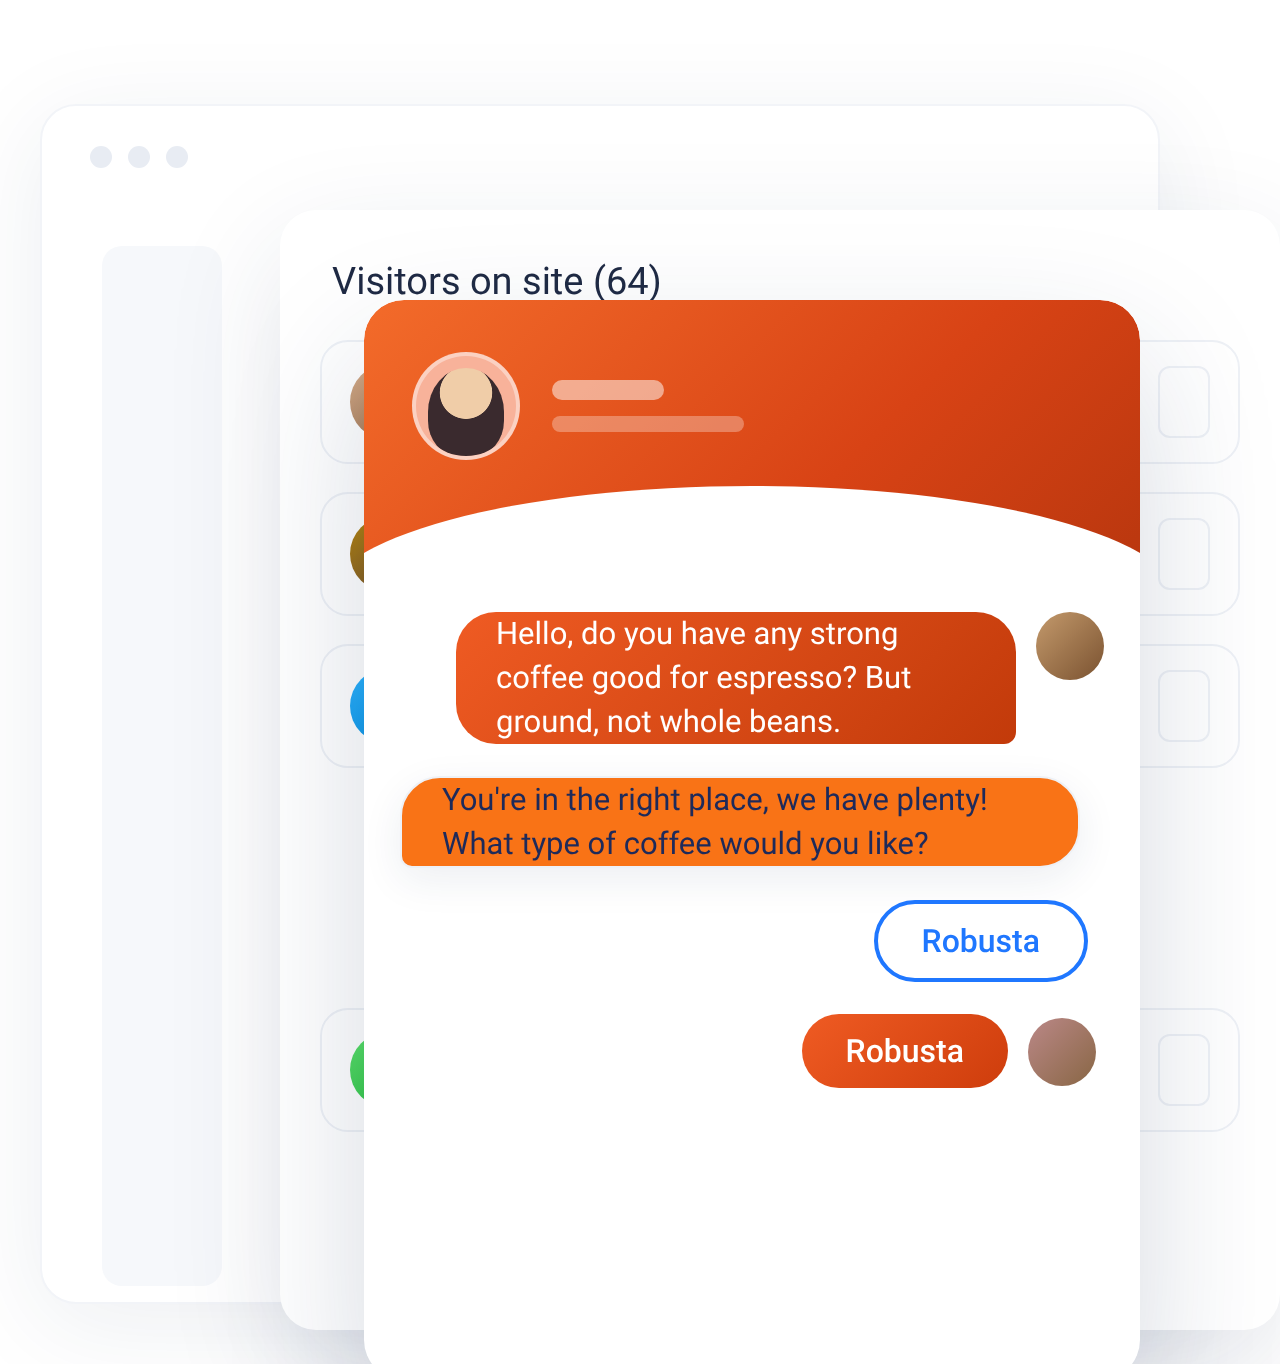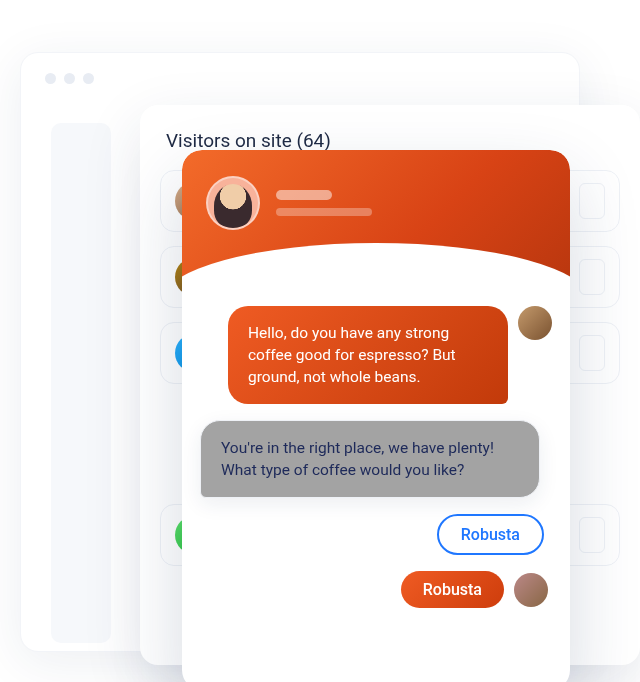--- a/index.html
+++ b/index.html
@@ -135,32 +135,32 @@
   .op-lines { display:flex; flex-direction:column; gap:8px; }
   .op-lines .l1 { width: 56px; height: 10px; background: rgba(255,255,255,0.5); border-radius:6px; }
   .op-lines .l2 { width: 96px; height: 8px; background: rgba(255,255,255,0.3); border-radius:6px; }
 
   .chat-body { padding: 6px 18px 0; position:relative; }
 
   .msg-row { display:flex; align-items:flex-start; gap:10px; margin-bottom:16px; }
   .msg-row.right { justify-content:flex-end; }
   .bubble {
     max-width: 280px;
-    padding: 16px 20px;
+    padding: 0 20px;
     border-radius: 20px;
     font-size: 15.5px;
     line-height: 1.42;
   }
   .bubble.orange {
     background: linear-gradient(135deg,#ef5b23,#c23a0a);
     color:#fff;
     border-bottom-right-radius: 6px;
   }
   .bubble.white {
-    background:#a3a3a3;
+    background:#f97316;
     color:#1e2a5a;
     border:1px solid #eef1f6;
     box-shadow: 0 6px 20px rgba(30,50,90,0.08);
     border-bottom-left-radius: 6px;
     max-width: 340px;
   }
   .small-avatar {
     width:34px; height:34px; border-radius:50%;
     flex-shrink:0;
   }

